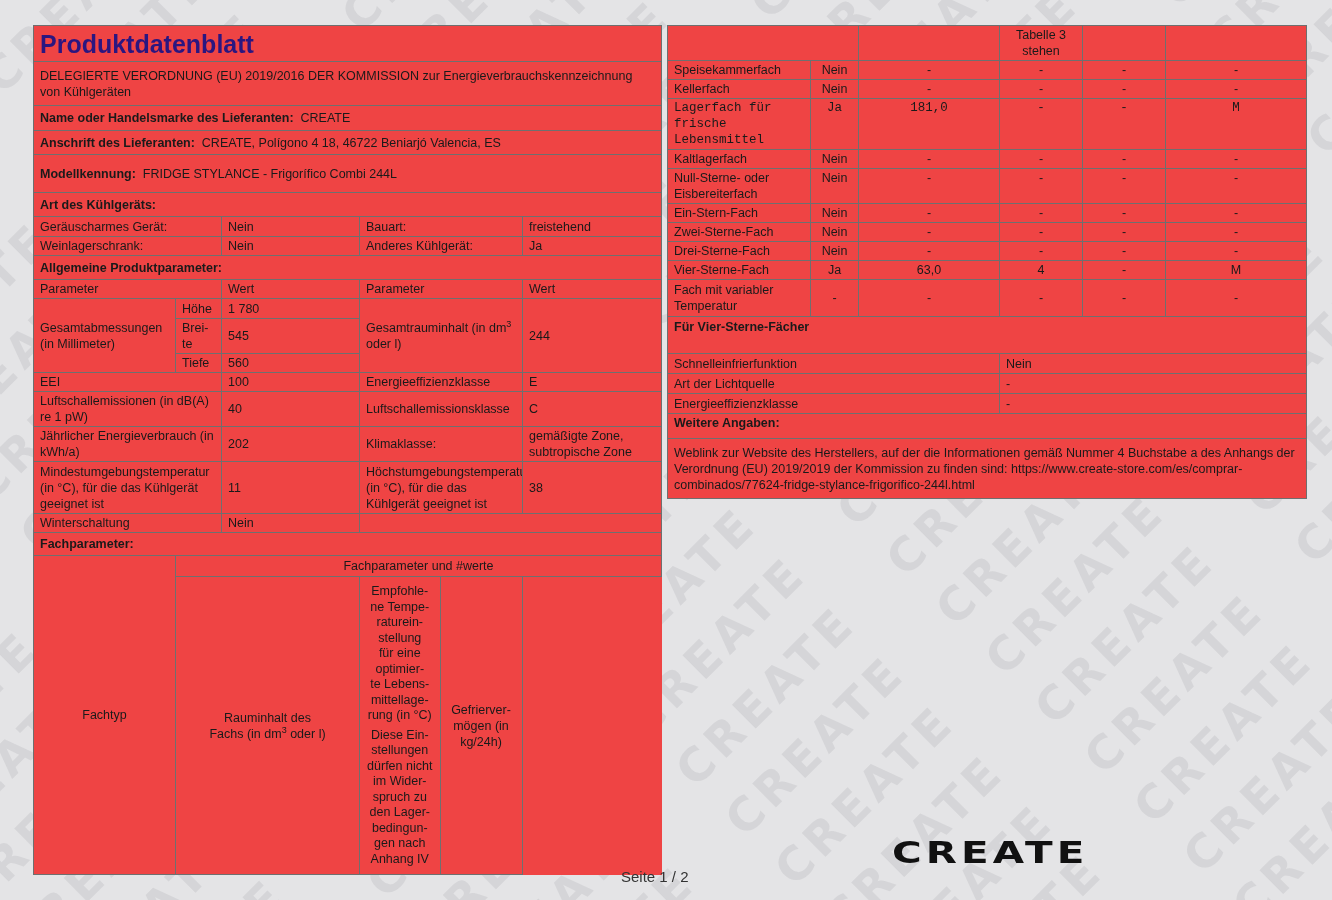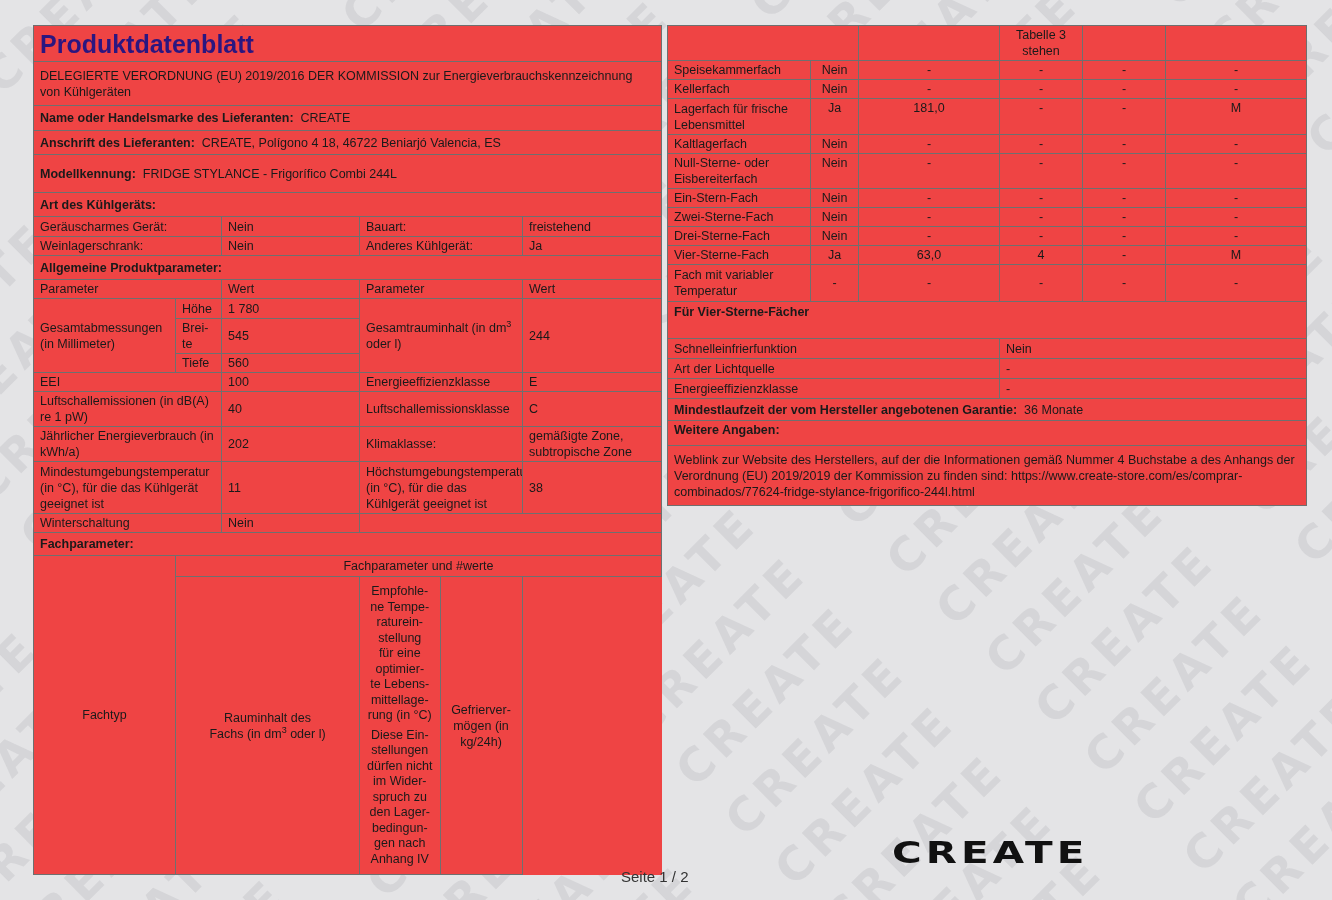--- a/index.html
+++ b/index.html
@@ -242,21 +242,21 @@
         <td class="c">-</td>
       </tr>
       <tr style="height: 19px;">
         <td>Kellerfach</td>
         <td class="c">Nein</td>
         <td class="c">-</td>
         <td class="c">-</td>
         <td class="c">-</td>
         <td class="c">-</td>
       </tr>
-      <tr style="height: 36px;">
+      <tr style="height: 36px; font-family: Liberation Mono, monospace;">
         <td>Lagerfach für frische Lebensmittel</td>
         <td class="c" style="vertical-align: top;">Ja</td>
         <td class="c" style="vertical-align: top;">181,0</td>
         <td class="c" style="vertical-align: top;">-</td>
         <td class="c" style="vertical-align: top;">-</td>
         <td class="c" style="vertical-align: top;">M</td>
       </tr>
       <tr style="height: 19px;">
         <td>Kaltlagerfach</td>
         <td class="c">Nein</td>
@@ -323,26 +323,20 @@
     <td colspan="3">Nein</td>
   </tr>
   <tr style="height:20px">
     <td colspan="3">Art der Lichtquelle</td>
     <td colspan="3">-</td>
   </tr>
   <tr style="height:20px">
     <td colspan="3">Energieeffizienzklasse</td>
     <td colspan="3">-</td>
   </tr>
-  <tr style="height:22px">
-    <td colspan="6">
-      <span class="b">Mindestlaufzeit der vom Hersteller angebotenen Garantie:</span>&nbsp;
-      <span>36 Monate</span>
-    </td>
-  </tr>
   <tr style="height:25px">
     <td colspan="6" class="b" style="vertical-align:top;">Weitere Angaben:</td>
   </tr>
   <tr style="height:60px">
     <td colspan="6" style="word-break:break-word;">Weblink zur Website des Herstellers, auf der die Informationen gemäß Nummer 4 Buchstabe a des Anhangs der Verordnung (EU) 2019/2019 der Kommission zu finden sind:  https://www.create-store.com/es/comprar-combinados/77624-fridge-stylance-frigorifico-244l.html</td>
   </tr>
 </tbody>
   </table>
 
 <div class="logo">CREATE</div>

